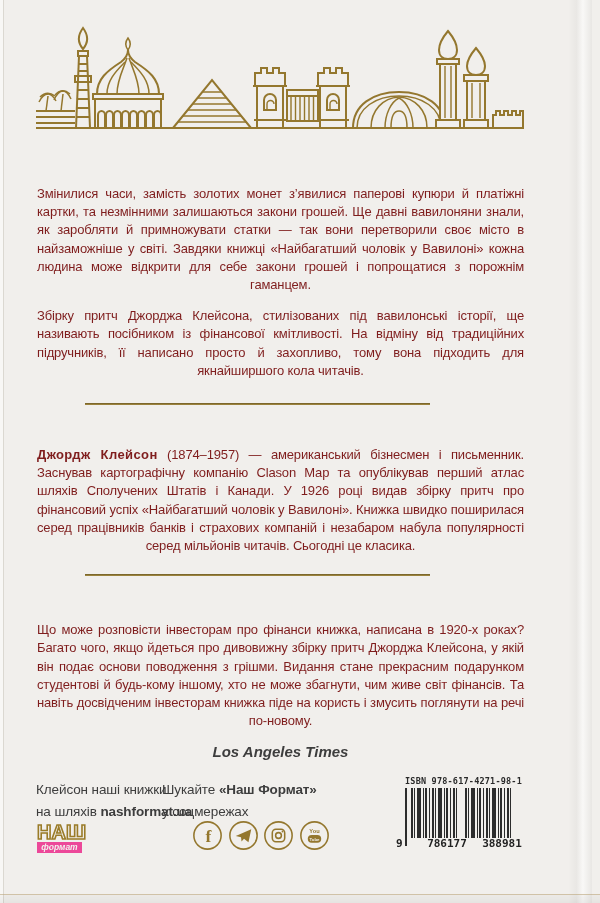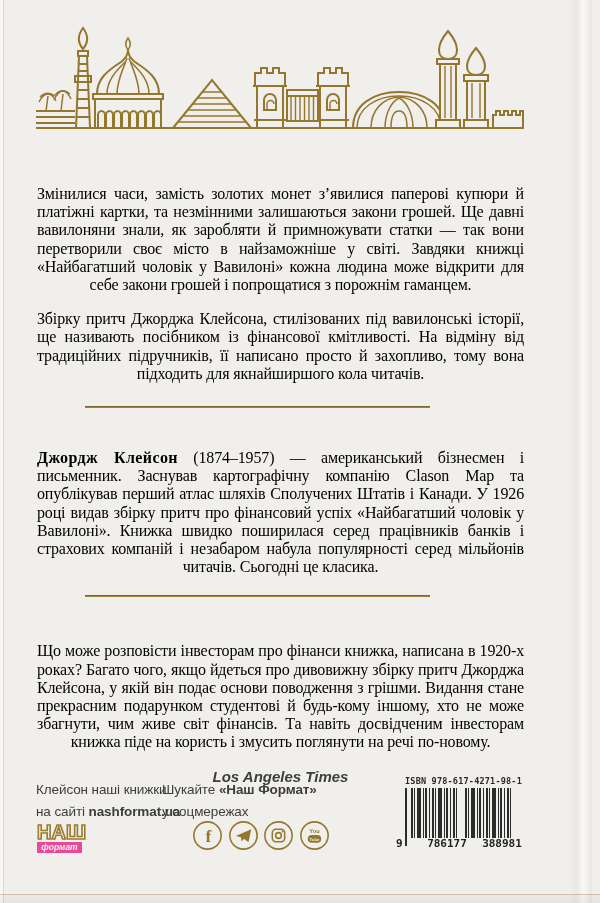--- a/index.html
+++ b/index.html
@@ -16,24 +16,23 @@
     background:linear-gradient(90deg,rgba(0,0,0,0) 0%,rgba(0,0,0,.03) 35%,rgba(255,255,255,.55) 62%,rgba(0,0,0,.035) 100%);}
   .edge-bottom{position:absolute;left:0;right:0;bottom:0;height:8px;
     background:linear-gradient(180deg,rgba(0,0,0,.02),rgba(0,0,0,.05));
     border-top:1px solid rgba(193,172,128,.6);}
   .content{position:absolute;inset:0;}
 
   .skyline{margin:24px 0 0 35px;width:490px;height:112px;}
 
   .para{
     width:487px;margin-left:37px;
-    font-size:16px;line-height:18.2px;letter-spacing:-0.15px;
+    font-size:13px;line-height:18.2px;letter-spacing:-0.15px;
     text-align:justify;text-align-last:center;
-    color:#000000;
-    font-family:Liberation Serif, serif;
+    color:#7f1d1d;
   }
   .p1{margin-top:49px;}
   .p2{margin-top:8px;}
   .bio{margin-top:41px;}
   .quote{margin-top:45px;}
   .bio-name{font-weight:bold;letter-spacing:.4px;}
   .rule{height:2px;width:345px;margin-left:85px;background:linear-gradient(180deg,#6e5a24,#a98f45);}
   .rule1{margin-top:23px;}
   .rule2{margin-top:19px;}
   .source{width:487px;margin:3px 0 0 37px;text-align:center;
@@ -207,21 +206,21 @@
 
     <p class="para bio"><span class="bio-name">Джордж Клейсон</span><span> (1874–1957) — американський бізнесмен і письменник. Заснував картографічну компанію Clason Map та опублікував перший атлас шляхів Сполучених Штатів і Канади. У 1926 році видав збірку притч про фінансовий успіх «Найбагатший чоловік у Вавилоні». Книжка швидко поширилася серед працівників банків і страхових компаній і незабаром набула популярності серед мільйонів читачів. Сьогодні це класика.</span></p>
 
     <div class="rule rule2"></div>
 
     <p class="para quote">Що може розповісти інвесторам про фінанси книжка, написана в 1920-х роках? Багато чого, якщо йдеться про дивовижну збірку притч Джорджа Клейсона, у якій він подає основи поводження з грішми. Видання стане прекрасним подарунком студентові й будь-кому іншому, хто не може збагнути, чим живе світ фінансів. Та навіть досвідченим інвесторам книжка піде на користь і змусить поглянути на речі по-новому.</p>
     <div class="source">Los Angeles Times</div>
 
     <div class="foot-text buy">
       <div>Клейсон наші книжки</div>
-      <div><span>на сайті </span><span class="b">nashformat.ua</span></div>
+      <div><span>на шляхів </span><span class="b">nashformat.ua</span></div>
     </div>
 
     <div class="logo">
       <div class="logo-top">НАШ</div>
       <div class="logo-bar">формат</div>
     </div>
 
     <div class="foot-text social-txt">
       <div><span>Шукайте </span><span class="b">«Наш Формат»</span></div>
       <div>у соцмережах</div>

